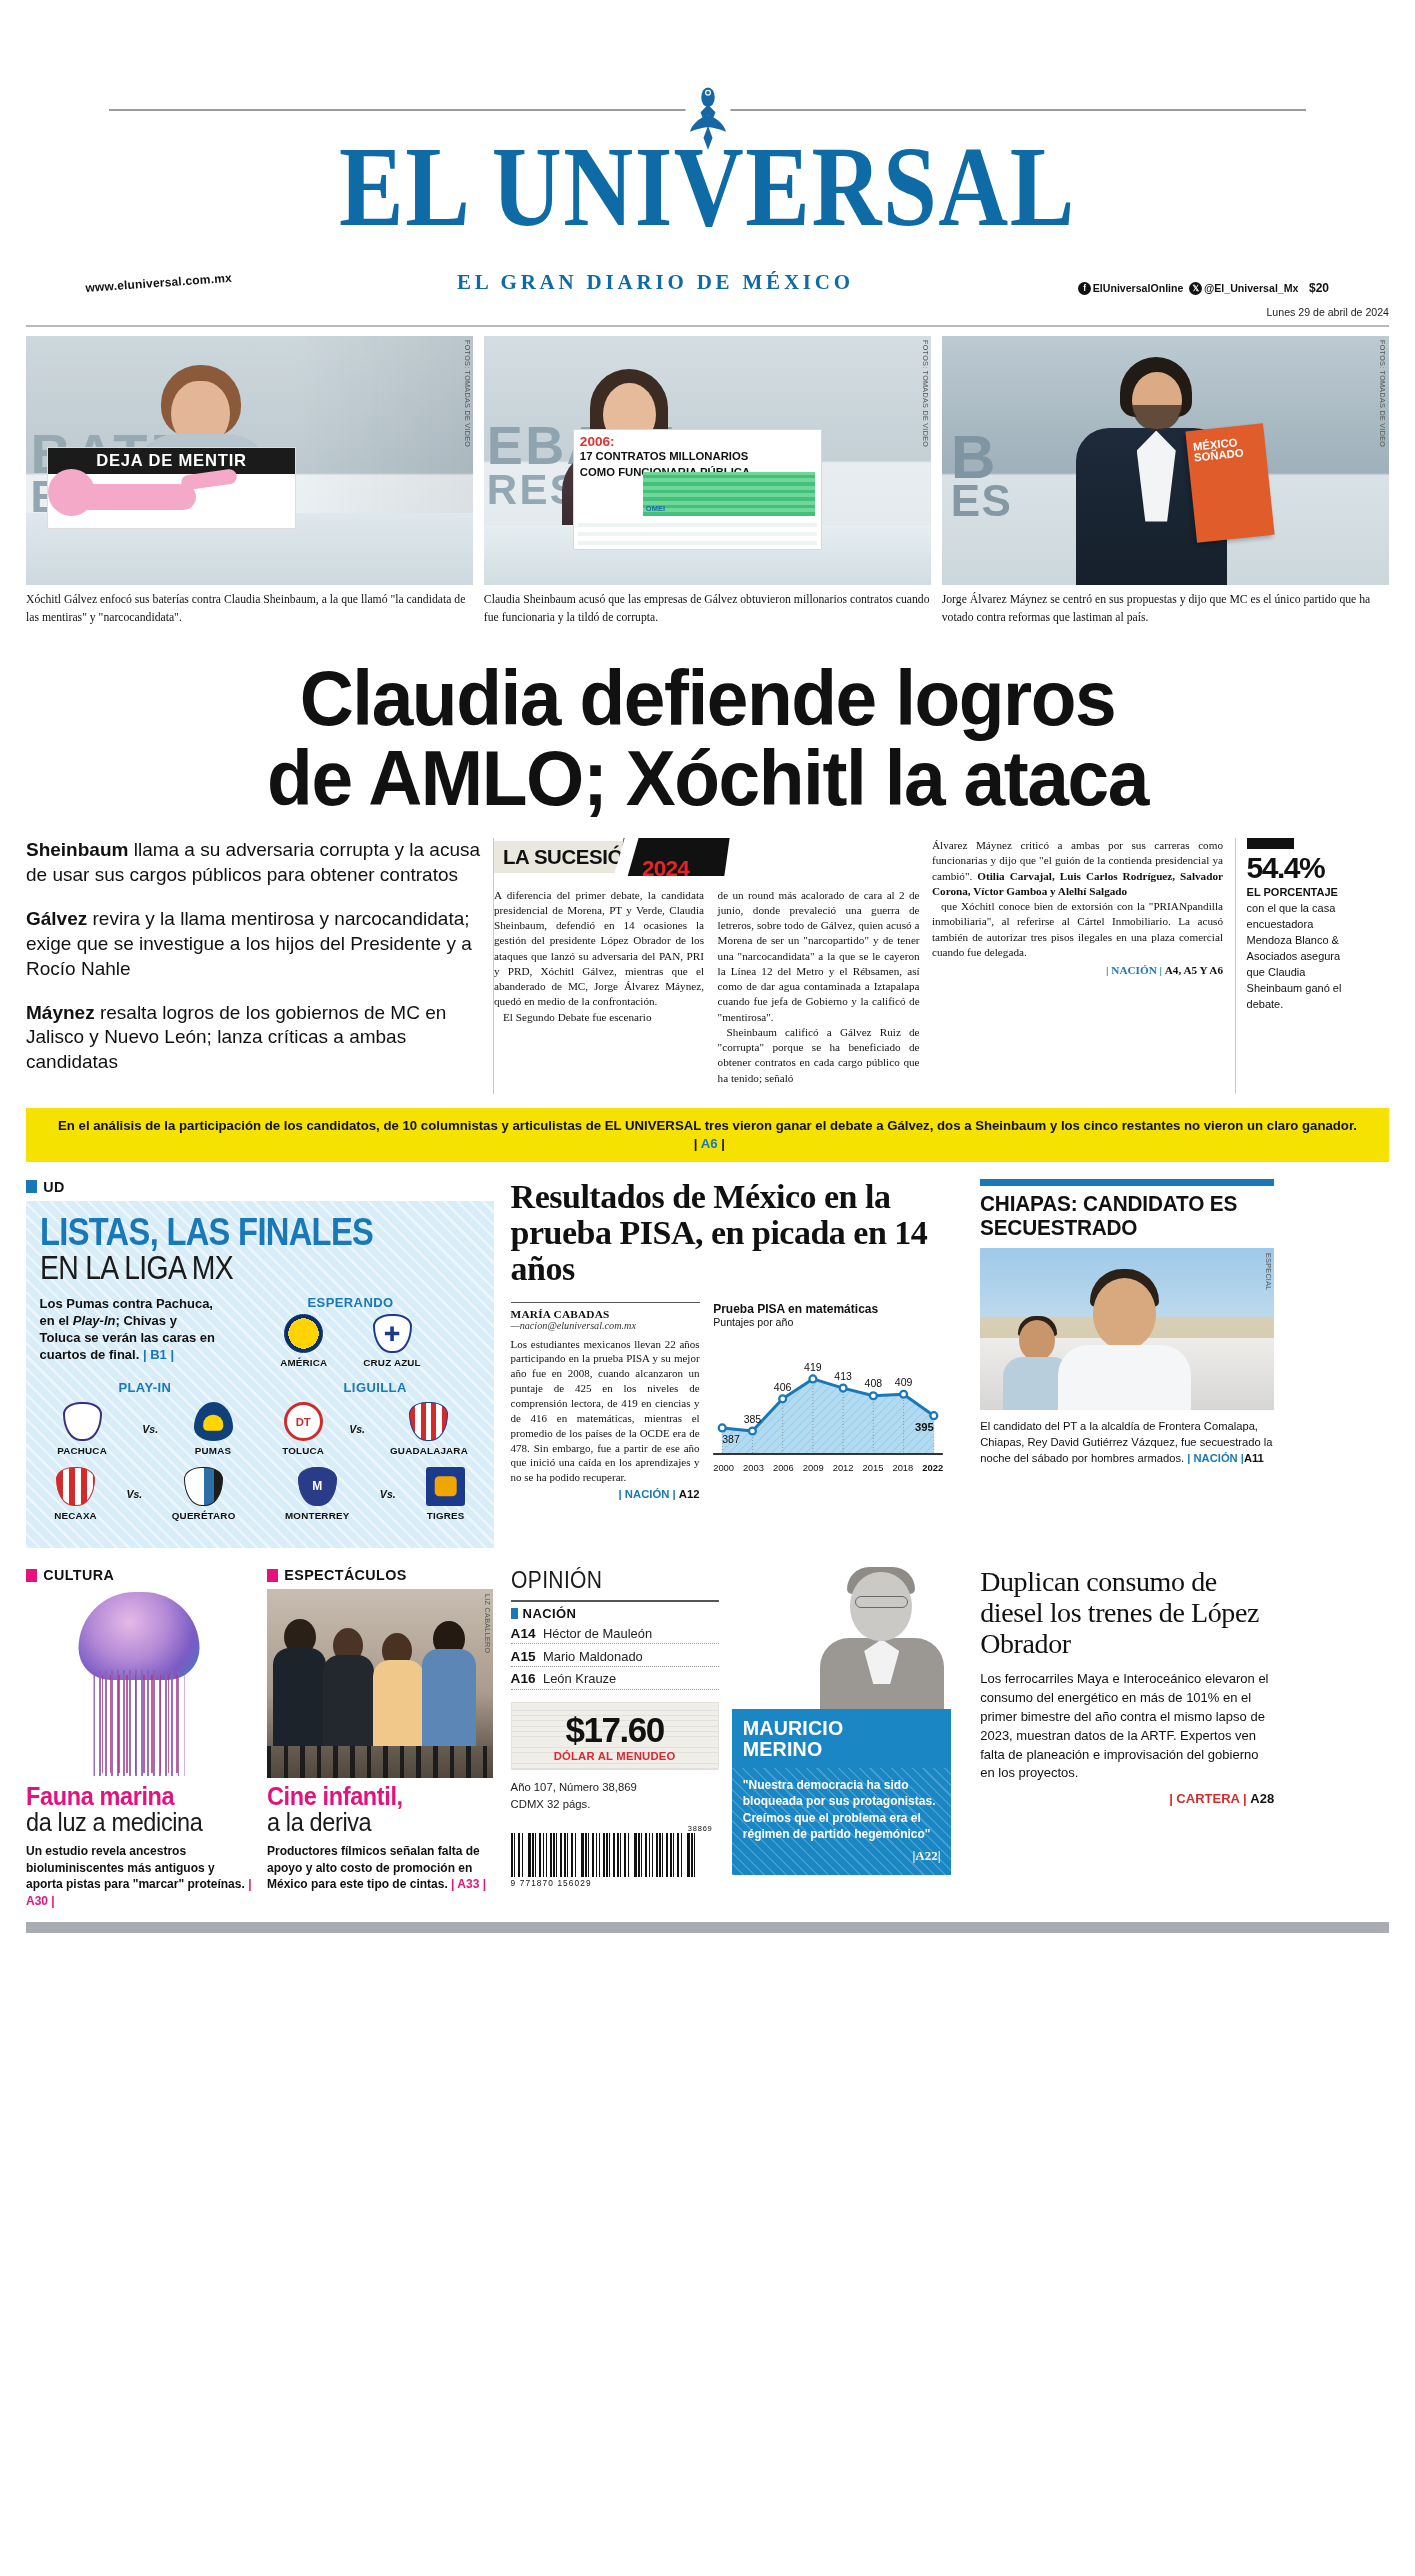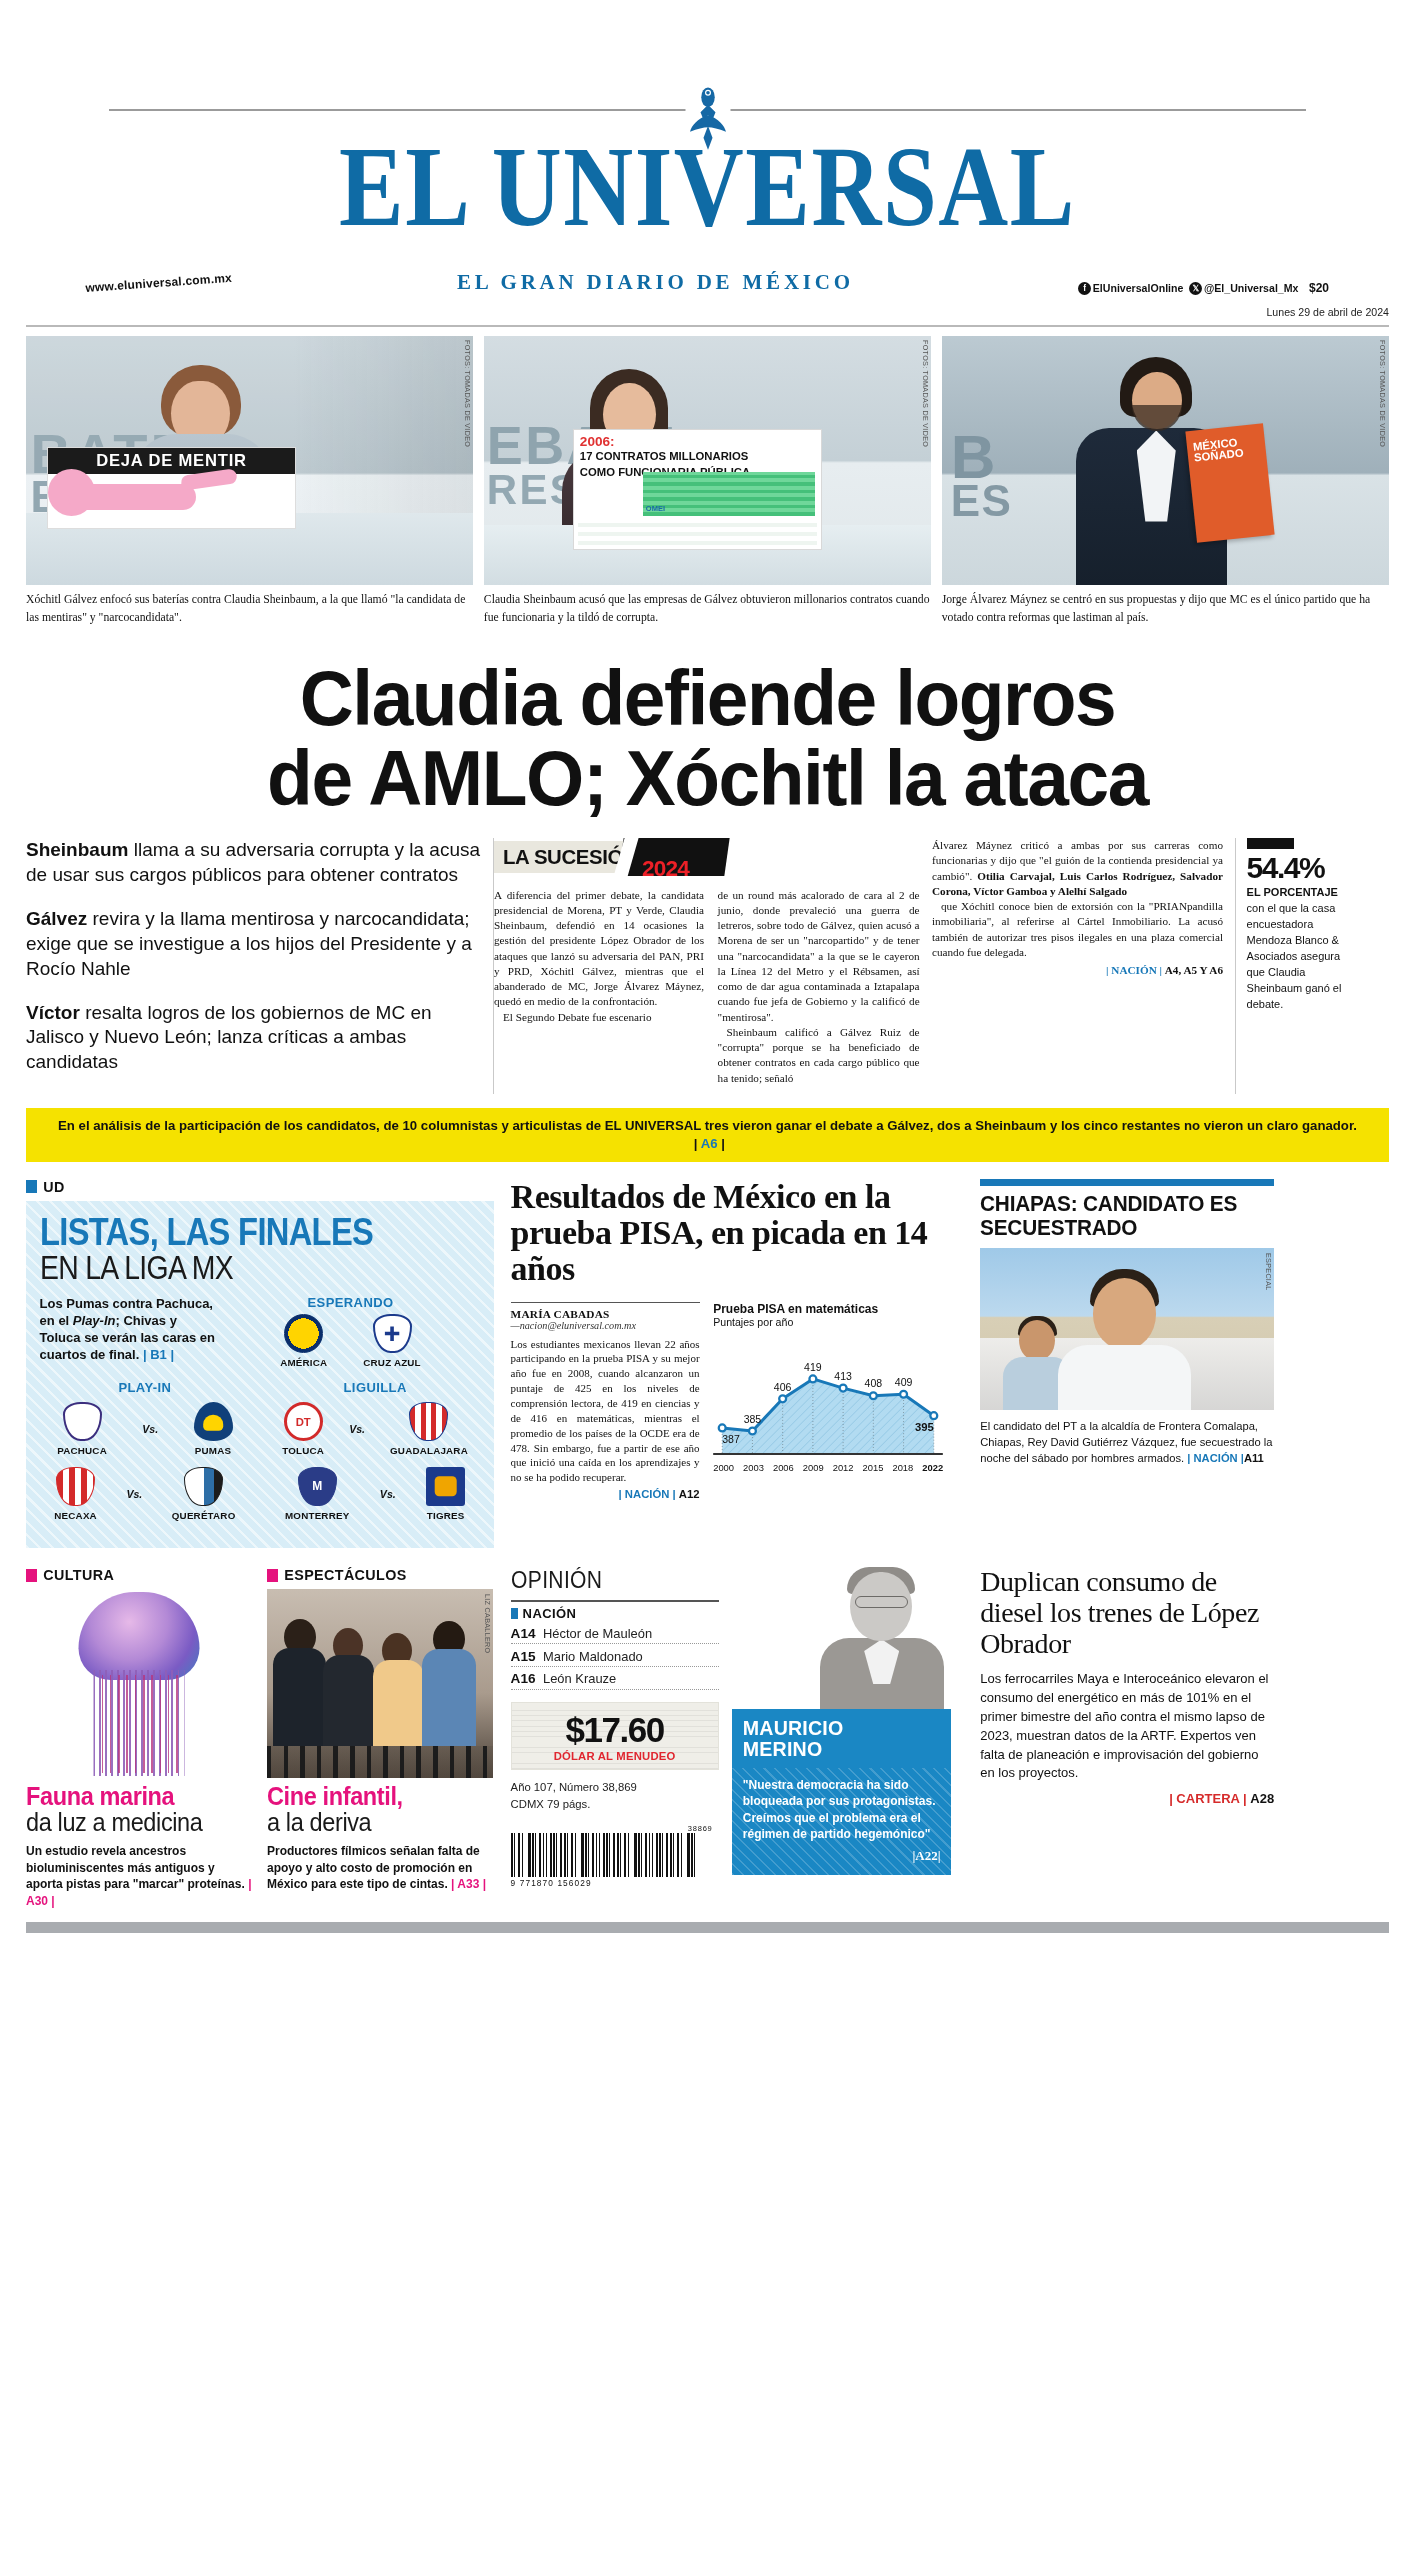--- a/index.html
+++ b/index.html
@@ -407,21 +407,21 @@
   <div class="lead-wrap">
 
     <div class="lead-left">
       <div class="lead-p">
         <b>Sheinbaum</b><span> llama a su adversaria corrupta y la acusa de usar sus cargos públicos para obtener contratos</span>
       </div>
       <div class="lead-p">
         <b>Gálvez</b><span> revira y la llama mentirosa y narcocandidata; exige que se investigue a los hijos del Presidente y a Rocío Nahle</span>
       </div>
       <div class="lead-p">
-        <b>Víctor</b><span> resalta logros de los gobiernos de MC en Jalisco y Nuevo León; lanza críticas a ambas candidatas</span>
+        <b>Máynez</b><span> resalta logros de los gobiernos de MC en Jalisco y Nuevo León; lanza críticas a ambas candidatas</span>
       </div>
     </div>
 
     <div class="lead-mid">
       <div class="sucesion-logo">
         <div class="suc-a">LA SUCESIÓN</div>
         <div class="suc-b"></div>
         <div class="suc-slash"></div>
         <div class="suc-y">2024</div>
       </div>
@@ -712,21 +712,21 @@
           <span class="op-pg">A16</span>
           <span class="op-nm">León Krauze</span>
         </div>
 
         <div class="dolar-box">
           <div class="dolar-num">$17.60</div>
           <div class="dolar-lbl">DÓLAR AL MENUDEO</div>
         </div>
         <div class="edicion">
           <div>Año 107, Número 38,869</div>
-          <div>CDMX 79 págs.</div>
+          <div>CDMX 32 págs.</div>
         </div>
         <div class="barcode">
           <div class="bc-num">38869</div>
           <div class="bc-bars"></div>
           <div class="bc-digits">9 771870 156029</div>
         </div>
       </div>
 
       <div class="merino-col">
         <div class="merino-photo">

